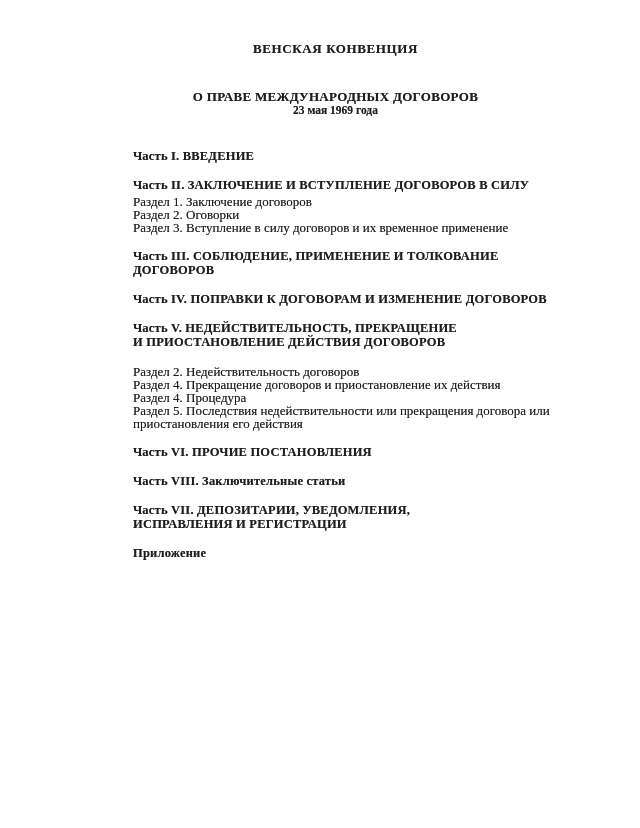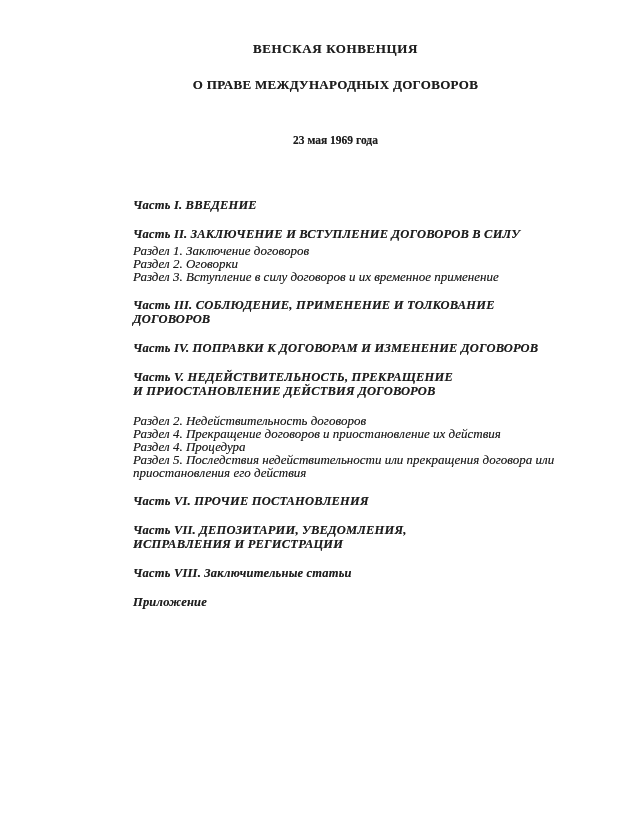--- a/index.html
+++ b/index.html
@@ -25,30 +25,29 @@
     font-size: 13px;
     line-height: 15px;
     letter-spacing: 0.6px;
     white-space: nowrap;
   }
   .doc-subtitle {
     font-weight: bold;
     font-size: 13px;
     line-height: 15px;
     letter-spacing: 0.3px;
-    margin-top: 21px;
+    margin-top: 33px;
     white-space: nowrap;
   }
   .doc-date {
     font-weight: bold;
     font-size: 11.5px;
     line-height: 13px;
-    margin-top: 42px;
   }
-  .toc { width: 472px; margin-top: 51px; font-style: italic; }
+  .toc { width: 472px; margin-top: 32px; }
   .part { margin-top: 15px; }
   .part:first-child { margin-top: 0; }
   .part-heading {
     font-weight: bold;
     font-size: 12.5px;
     line-height: 14px;
     letter-spacing: 0.2px;
     white-space: pre-line;
   }
   .sections { margin-top: 3px; }
@@ -95,23 +94,23 @@
           <div class="section-line">Раздел 4. Прекращение договоров и приостановление их действия</div>
           <div class="section-line">Раздел 4. Процедура</div>
           <div class="section-line">Раздел 5. Последствия недействительности или прекращения договора или
 приостановления его действия</div>
         </div>
       </div>
       <div class="part">
         <div class="part-heading">Часть VI. ПРОЧИЕ ПОСТАНОВЛЕНИЯ</div>
       </div>
       <div class="part">
+        <div class="part-heading">Часть VIII. Заключительные статьи</div>
+      </div>
+      <div class="part">
         <div class="part-heading">Часть VII. ДЕПОЗИТАРИИ, УВЕДОМЛЕНИЯ,
 ИСПРАВЛЕНИЯ И РЕГИСТРАЦИИ</div>
-      </div>
-      <div class="part">
-        <div class="part-heading">Часть VIII. Заключительные статьи</div>
       </div>
       <div class="part">
         <div class="part-heading">Приложение</div>
       </div>
     </div>
 </div>
 
 </body></html>

